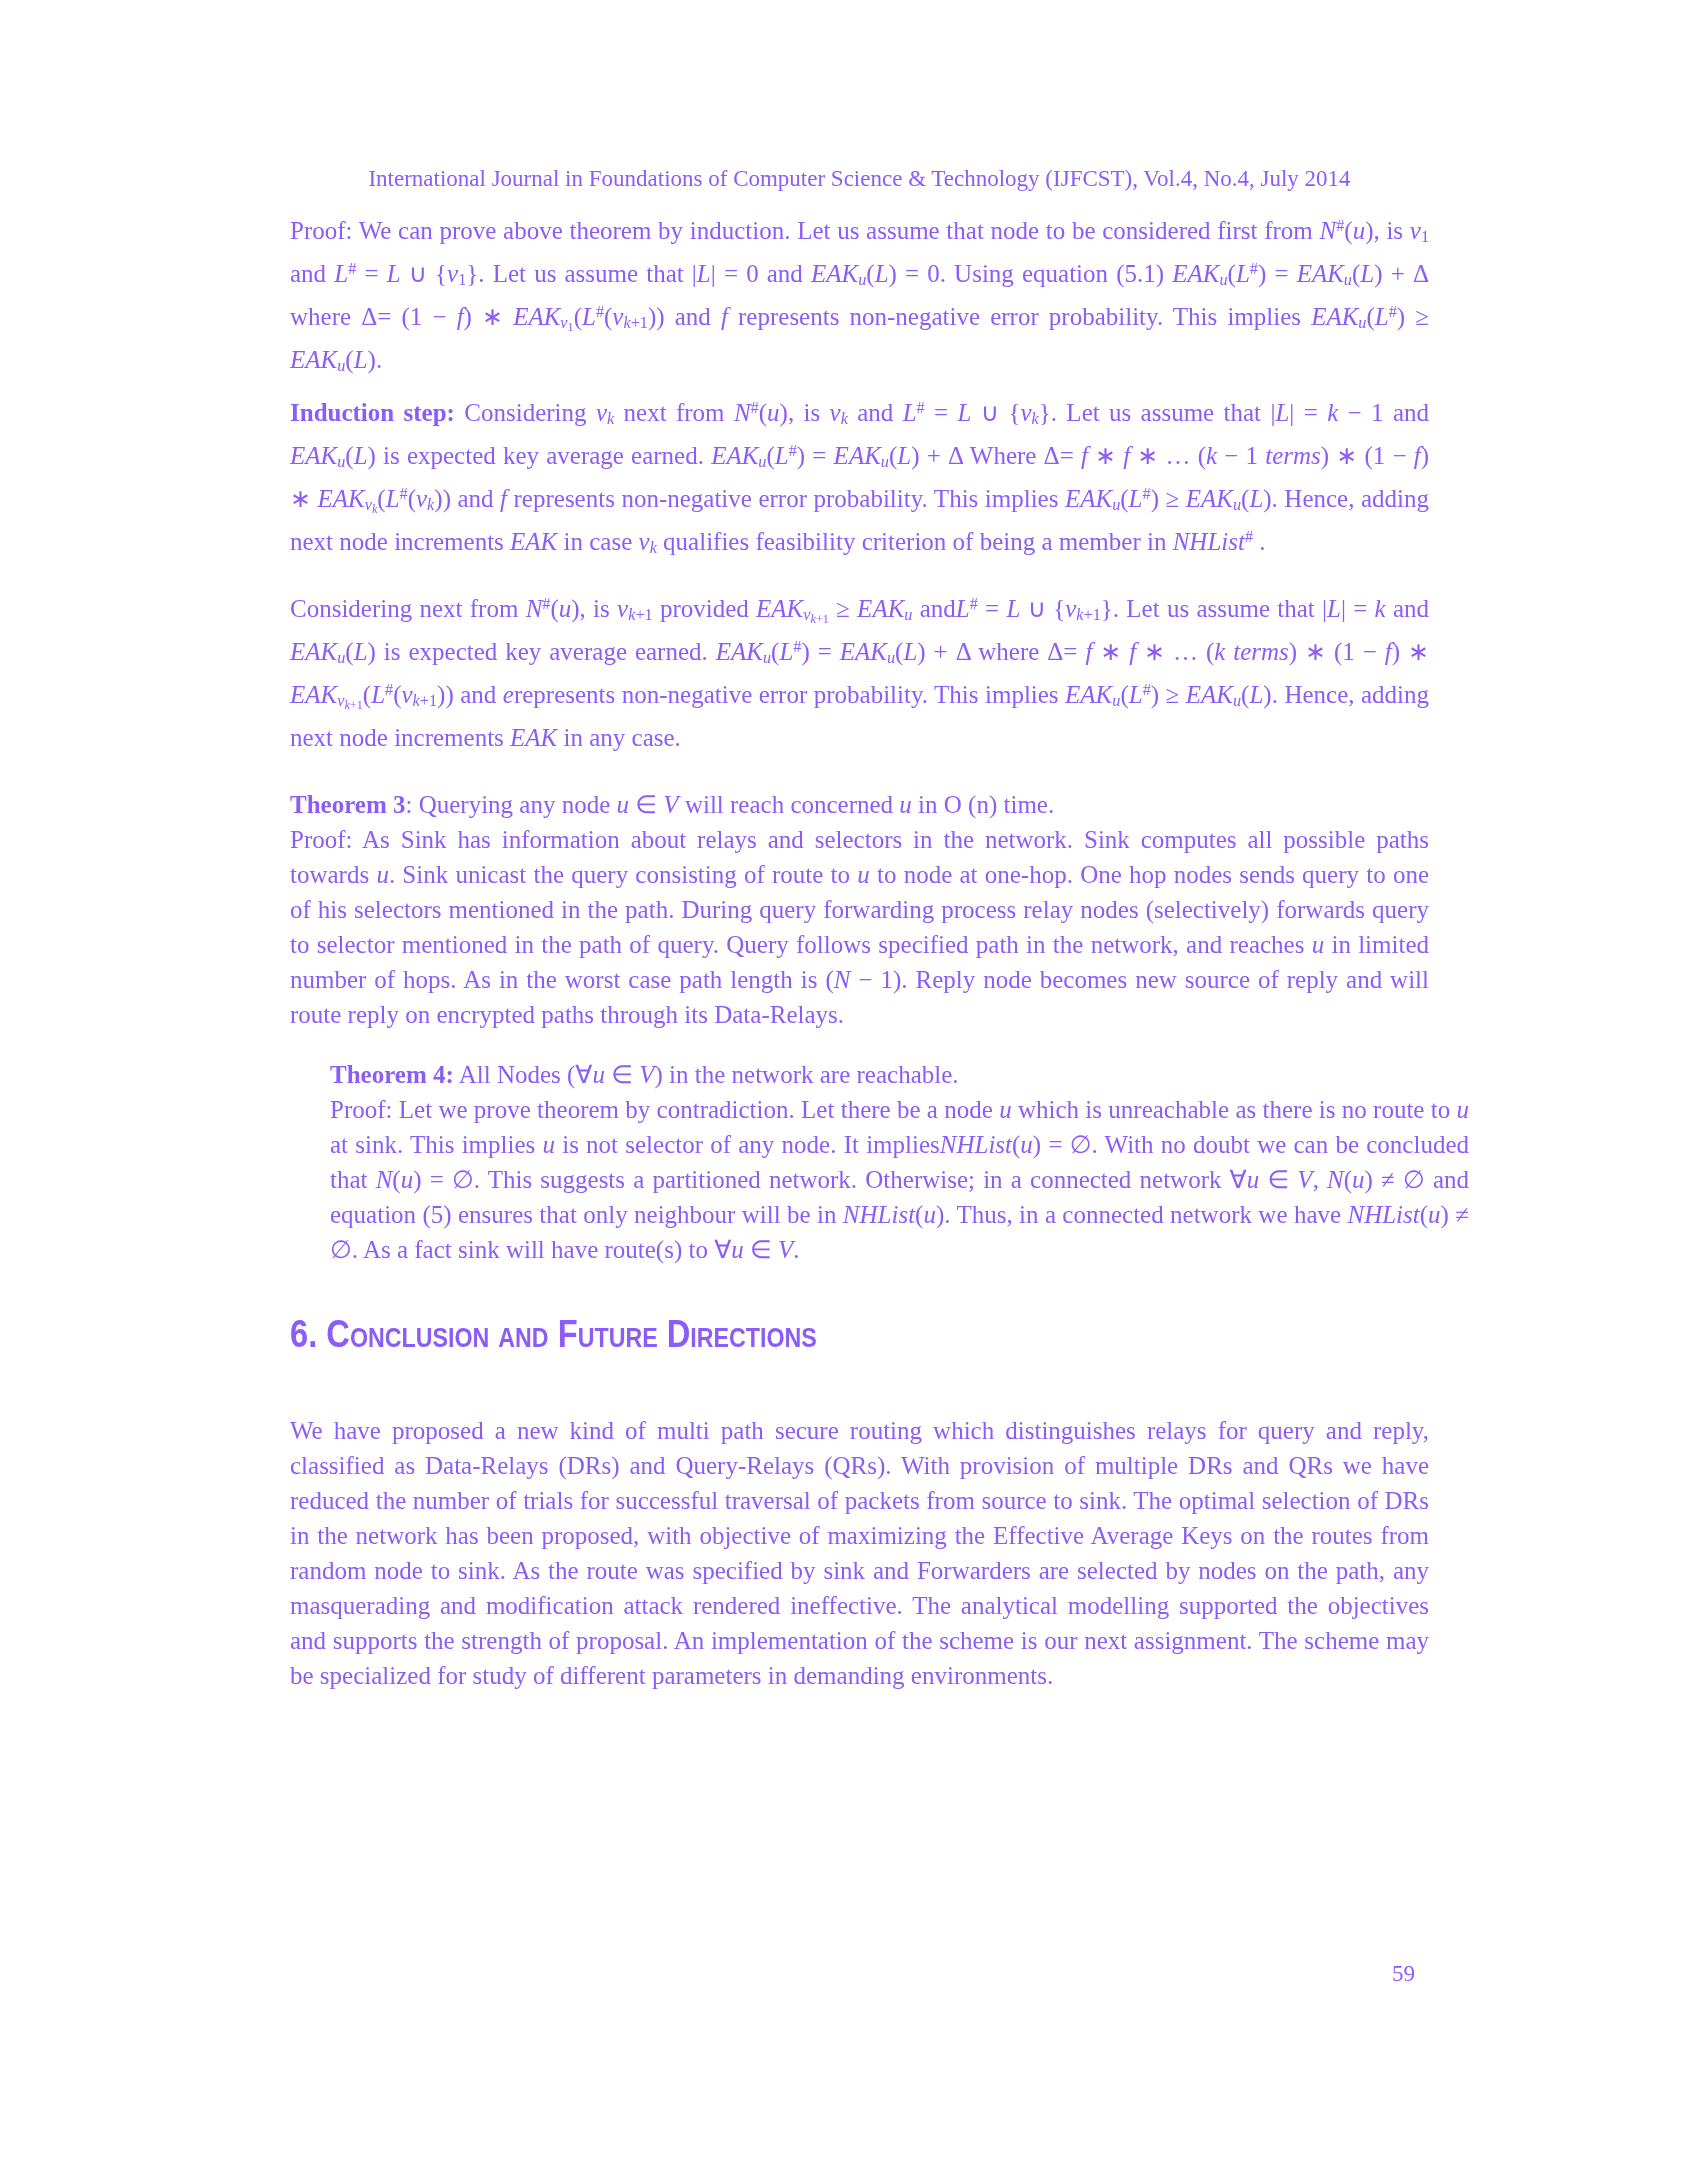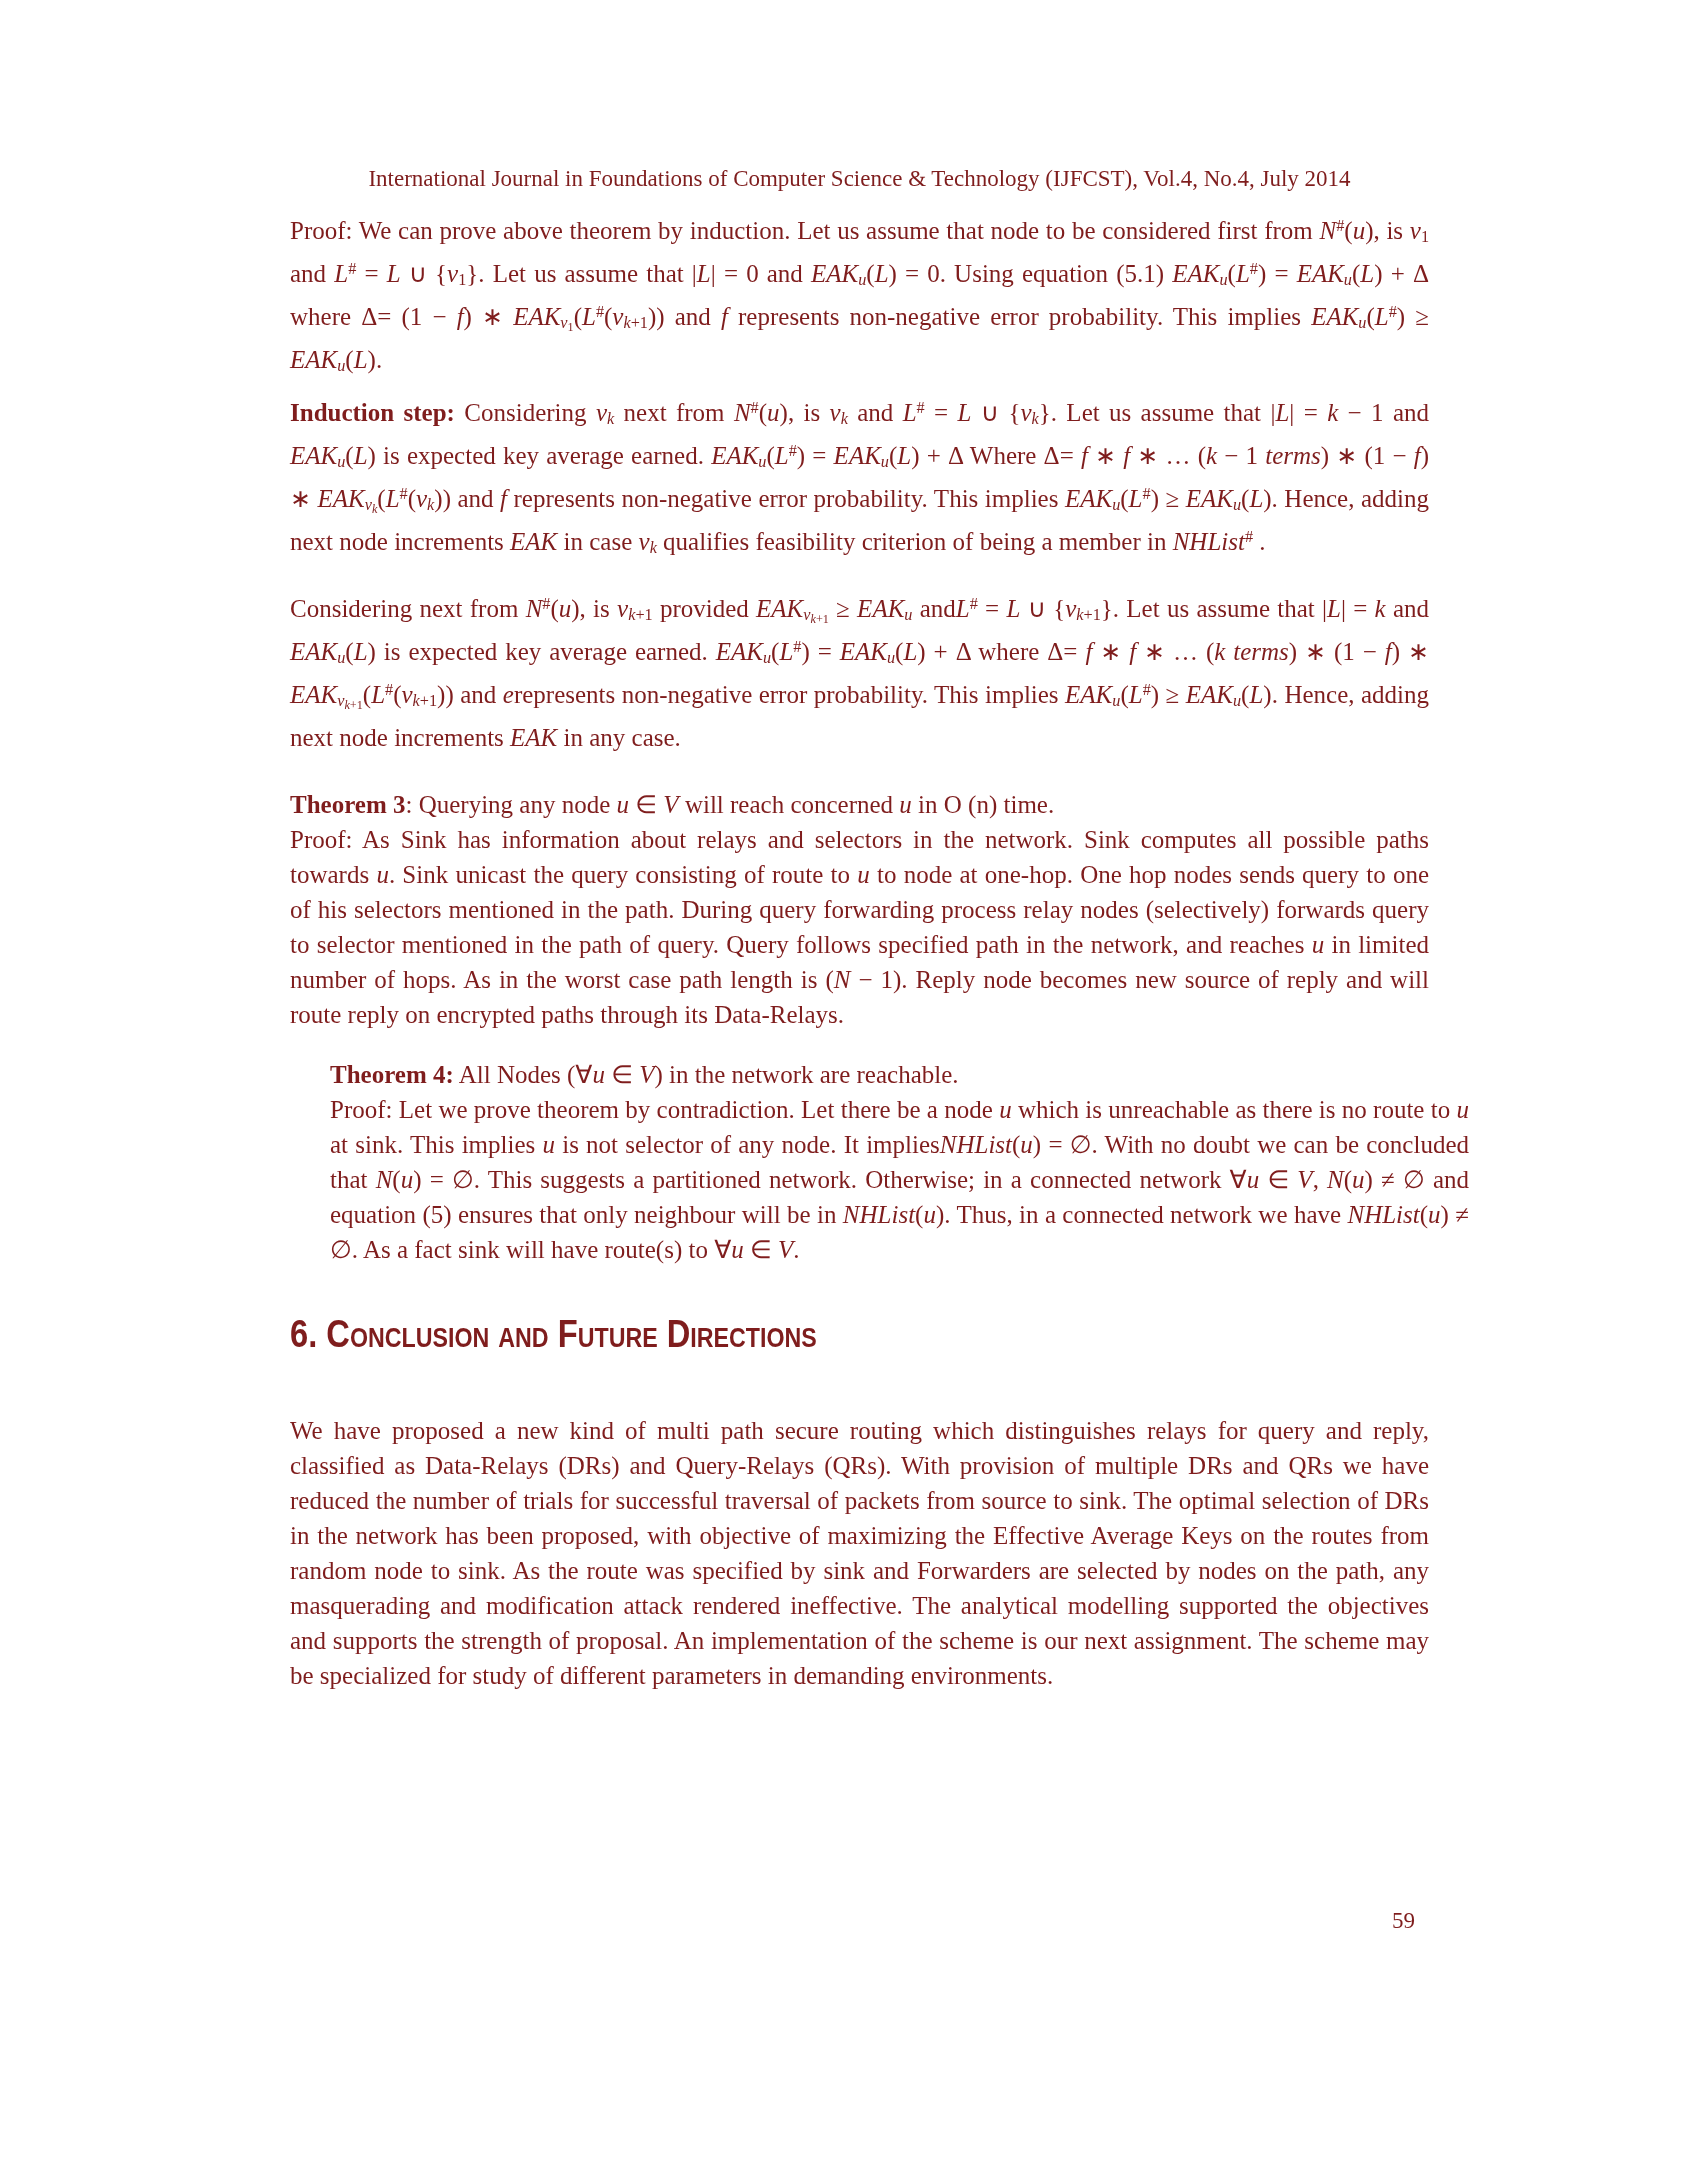--- a/index.html
+++ b/index.html
@@ -5,21 +5,21 @@
   html, body {
     margin: 0;
     padding: 0;
     background: #ffffff;
   }
   .page {
     position: relative;
     width: 1687px;
     height: 2183px;
     background: #ffffff;
-    color: #7f1d1d;
+    color: #8b5cf6;
     font-family: "Liberation Serif", serif;
     box-sizing: border-box;
     padding: 0 258px 0 290px;
     overflow: hidden;
   }
   .journal-header {
     margin: 165px 0 0 0;
     text-align: center;
     font-size: 23px;
     line-height: 1.2;
@@ -45,21 +45,21 @@
     font-variant: small-caps;
     font-size: 38px;
     line-height: 1.15;
     transform: scaleX(0.86);
     transform-origin: left center;
     white-space: nowrap;
   }
   .conclusion { margin-top: 56px; }
   .page-number {
     position: absolute;
-    top: 1908px;
+    top: 1961px;
     right: 272px;
     font-size: 23px;
   }
   sub, sup { line-height: 0; }
   sup { font-size: 65%; vertical-align: 0.5em; }
   sub { font-size: 65%; vertical-align: -0.18em; }
   sub sub { font-size: 75%; vertical-align: -0.25em; }
 </style>
 </head>
 <body>

